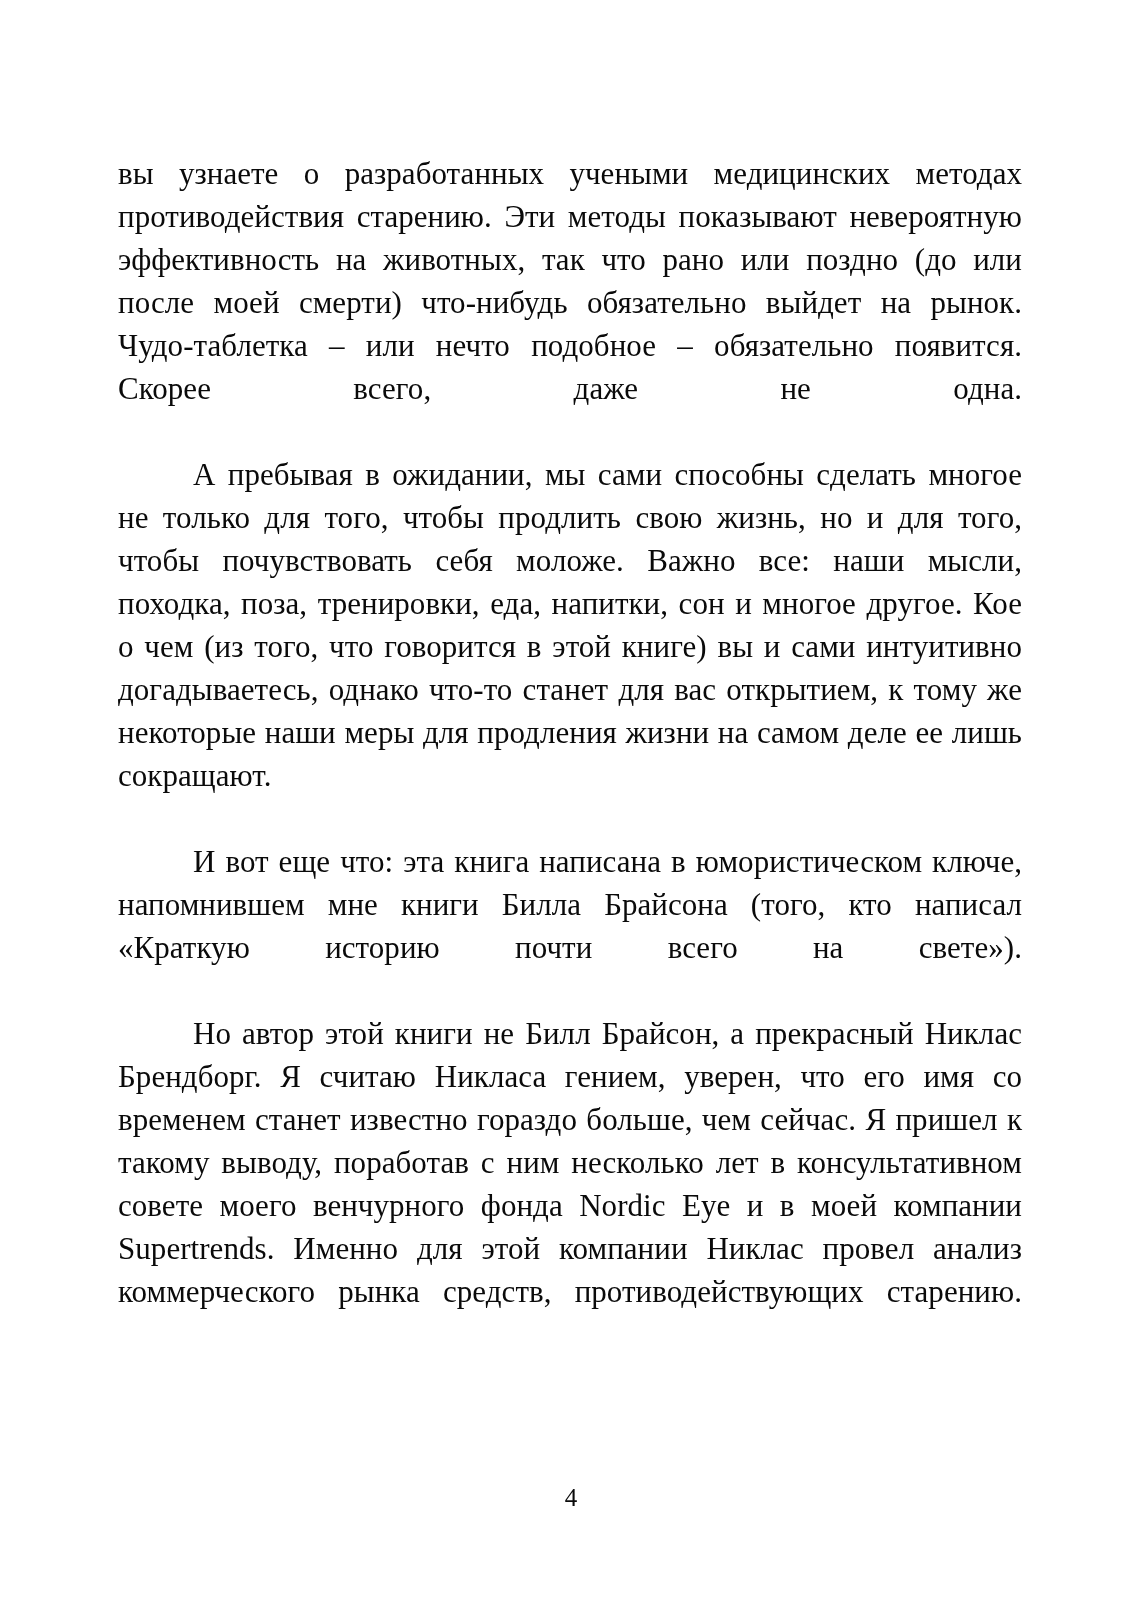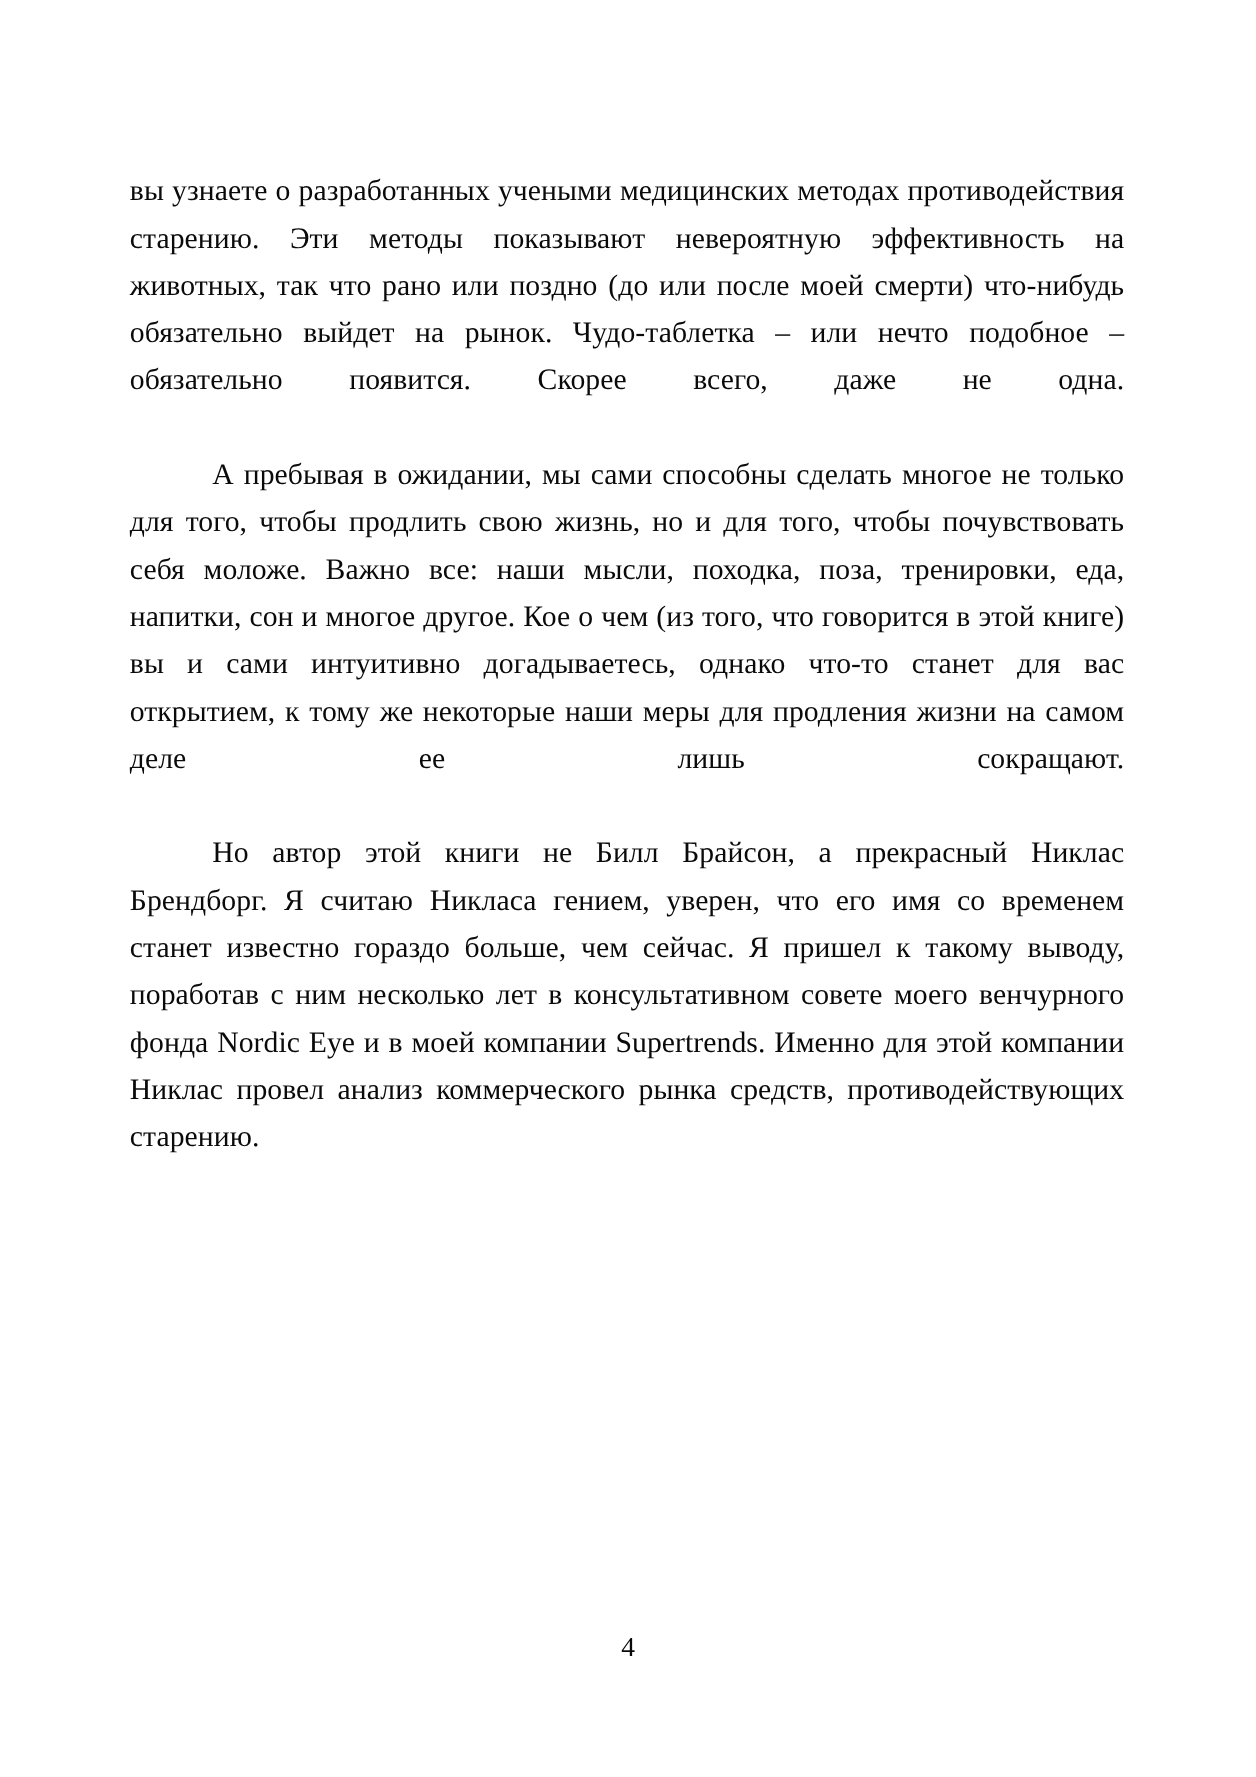--- a/index.html
+++ b/index.html
@@ -19,21 +19,21 @@
   }
   .text-block {
     position: absolute;
     left: 118px;
     top: 152px;
     width: 904px;
   }
   .para {
     margin: 0;
     font-family: "Liberation Serif", "DejaVu Serif", serif;
-    font-size: 27px;
+    font-size: 31px;
     line-height: 43px;
     color: #0a0a0a;
     text-align: justify;
     text-justify: inter-word;
     text-indent: 75px;
     hyphens: none;
     -webkit-hyphens: none;
     letter-spacing: 0.05px;
     word-spacing: 0.2px;
   }
@@ -58,18 +58,19 @@
   }
 </style>
 </head>
 <body>
 
 <div class="page">
 
   <div class="text-block">
     <p class="para no-indent">вы узнаете о разработанных учеными медицинских методах противодействия старению. Эти методы показывают невероятную эффективность на животных, так что рано или поздно (до или после моей смерти) что-нибудь обязательно выйдет на рынок. Чудо-таблетка – или нечто подобное – обязательно появится. Скорее всего, даже не одна.</p>
     <p class="para">А пребывая в ожидании, мы сами способны сделать многое не только для того, чтобы продлить свою жизнь, но и для того, чтобы почувствовать себя моложе. Важно все: наши мысли, походка, поза, тренировки, еда, напитки, сон и многое другое. Кое о чем (из того, что говорится в этой книге) вы и сами интуитивно догадываетесь, однако что-то станет для вас открытием, к тому же некоторые наши меры для продления жизни на самом деле ее лишь сокращают.</p>
+    <p class="para">И вот еще что: эта книга написана в юмористическом ключе, напомнившем мне книги Билла Брайсона (того, кто написал «Краткую историю почти всего на свете»).</p>
     <p class="para">Но автор этой книги не Билл Брайсон, а прекрасный Никлас Брендборг. Я считаю Никласа гением, уверен, что его имя со временем станет известно гораздо больше, чем сейчас. Я пришел к такому выводу, поработав с ним несколько лет в консультативном совете моего венчурного фонда Nordic Eye и в моей компании Supertrends. Именно для этой компании Никлас провел анализ коммерческого рынка средств, противодействующих старению.</p>
   </div>
 
   <div class="page-number">4</div>
 
 </div>
 
 </body></html>

